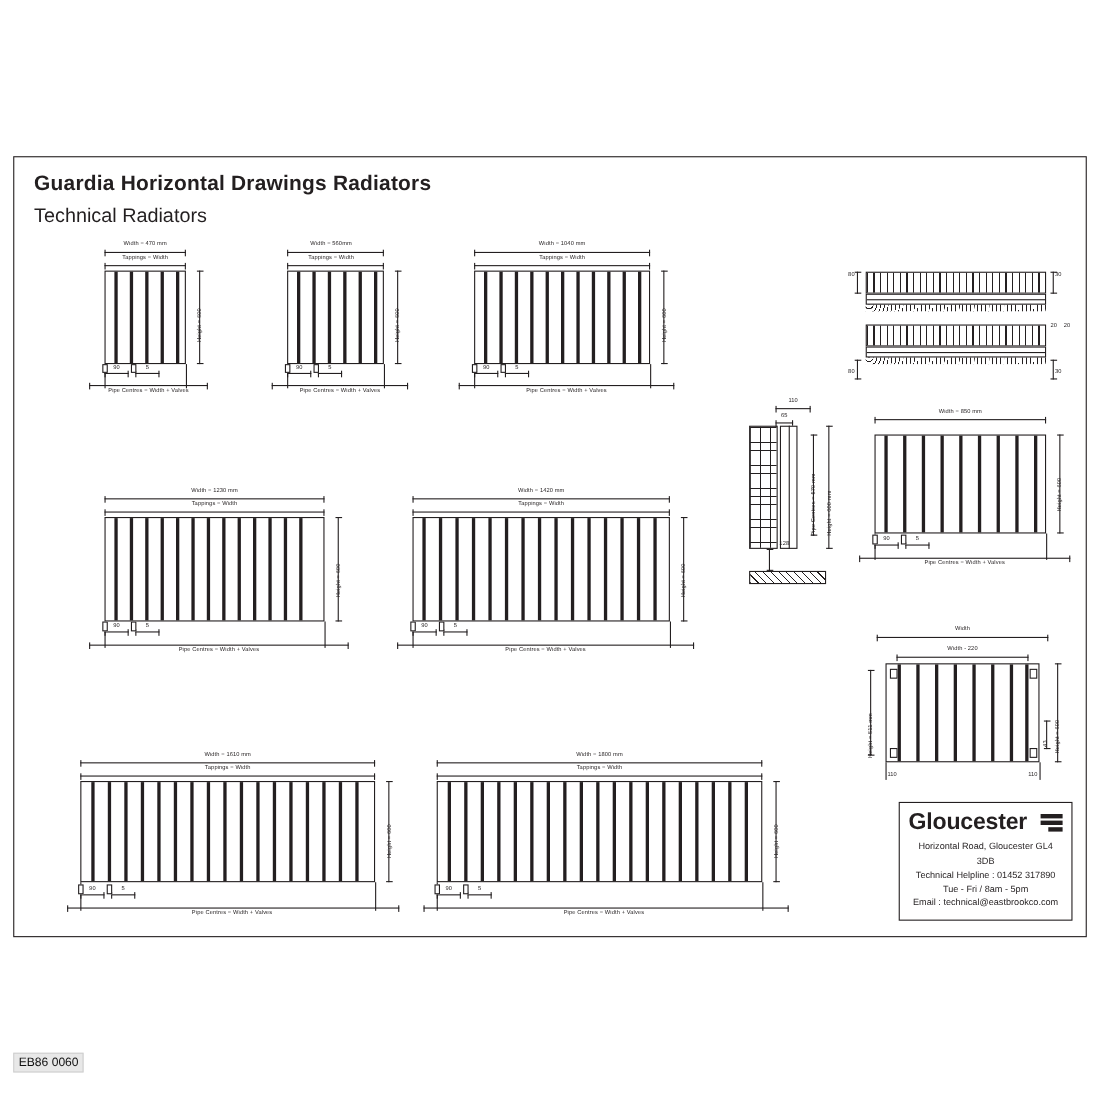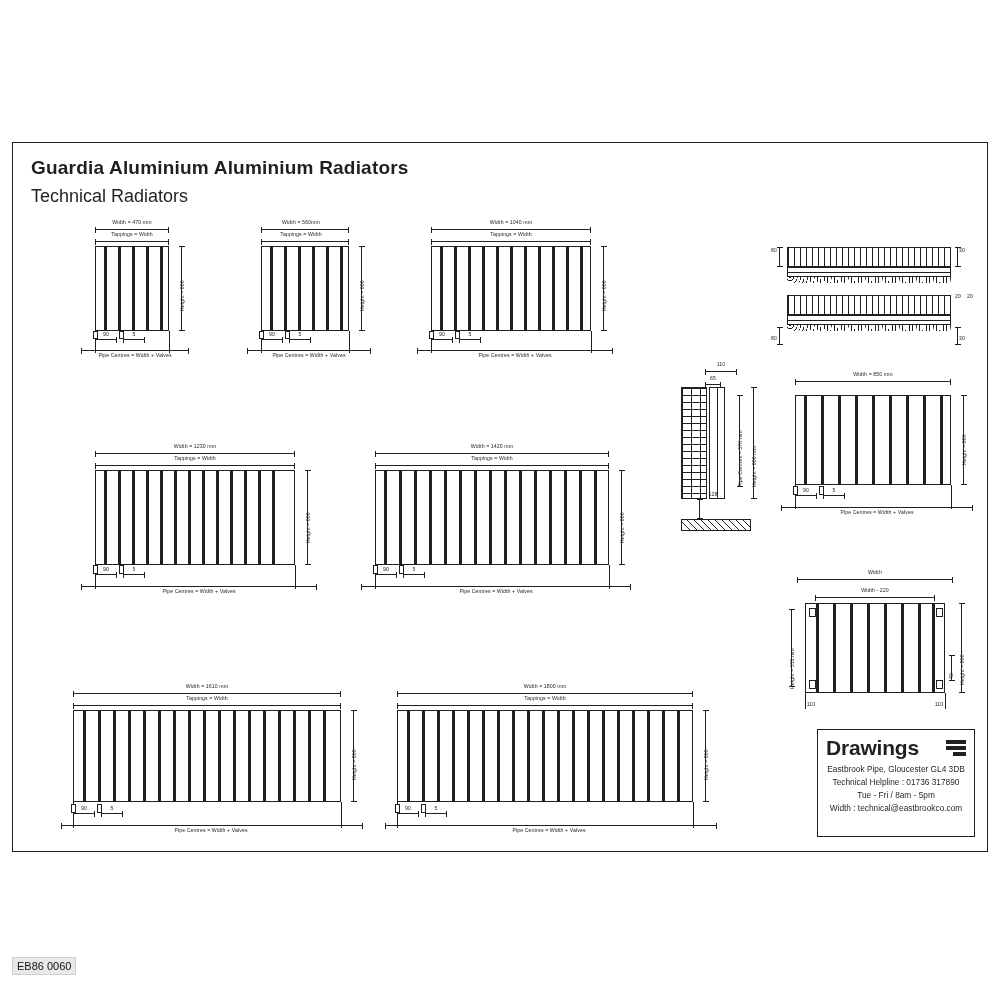--- a/index.html
+++ b/index.html
@@ -166,21 +166,21 @@
   .scallop {
     position: absolute;
     background: repeating-radial-gradient(circle at 3px 0px, #231f20 0 0.7px, transparent 0.8px 3.4px);
   }
 </style>
 </head>
 <body>
 
 <div id="sheet">
 
-  <div class="title-main">Guardia Aluminium Aluminium Radiators</div>
+  <div class="title-main">Guardia Horizontal Drawings Radiators</div>
   <div class="title-sub">Technical Radiators</div>
 
   <div class="unit" style="left:62px; top:76px; width:160px; height:140px;">
     <div class="lbl c" style="left:57px; top:0px;">Width = 470 mm</div>
     <div class="dim-h" style="left:20px; top:10px; width:74px;"></div>
     <div class="lbl c" style="left:57px; top:12px;">Tappings = Width</div>
     <div class="dim-h" style="left:20px; top:22px; width:74px;"></div>
 
     <div class="rad" style="left:20px; top:27px; width:74px; height:85px;">
       <div class="fins">
@@ -557,30 +557,30 @@
     <div class="dim-v" style="left:176px; top:86px; height:26px;"></div>
 
     <div class="vline" style="left:30px; top:124px; height:16px;"></div>
     <div class="vline" style="left:170px; top:124px; height:16px;"></div>
     <div class="lbl c" style="left:36px; top:132px;">110</div>
     <div class="lbl c" style="left:164px; top:132px;">110</div>
   </div>
 
   <div id="logo-block">
     <div class="brand-row">
-      <div class="brand-name">Drawings</div>
+      <div class="brand-name">Gloucester</div>
       <div class="brand-mark">
         <i></i>
           <i></i>
           <i class="short"></i>
       </div>
     </div>
     <div class="contact">
-      <div>Eastbrook Pipe, Gloucester GL4 3DB</div>
-      <div>Technical Helpline : 01736 317890</div>
+      <div>Horizontal Road, Gloucester GL4 3DB</div>
+      <div>Technical Helpline : 01452 317890</div>
       <div>Tue - Fri / 8am - 5pm</div>
-      <div>Width : technical@eastbrookco.com</div>
+      <div>Email : technical@eastbrookco.com</div>
     </div>
   </div>
 
 </div>
 
 <div class="bottom-code">EB86 0060</div>
 
 </body></html>

